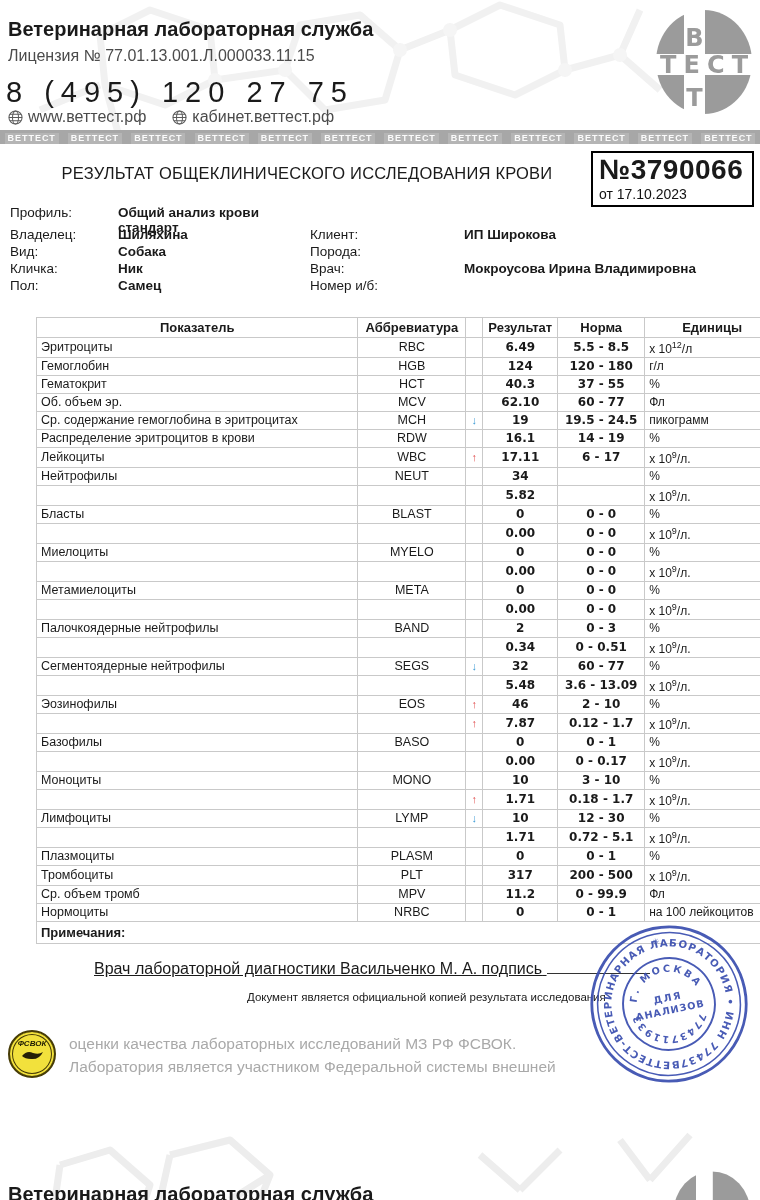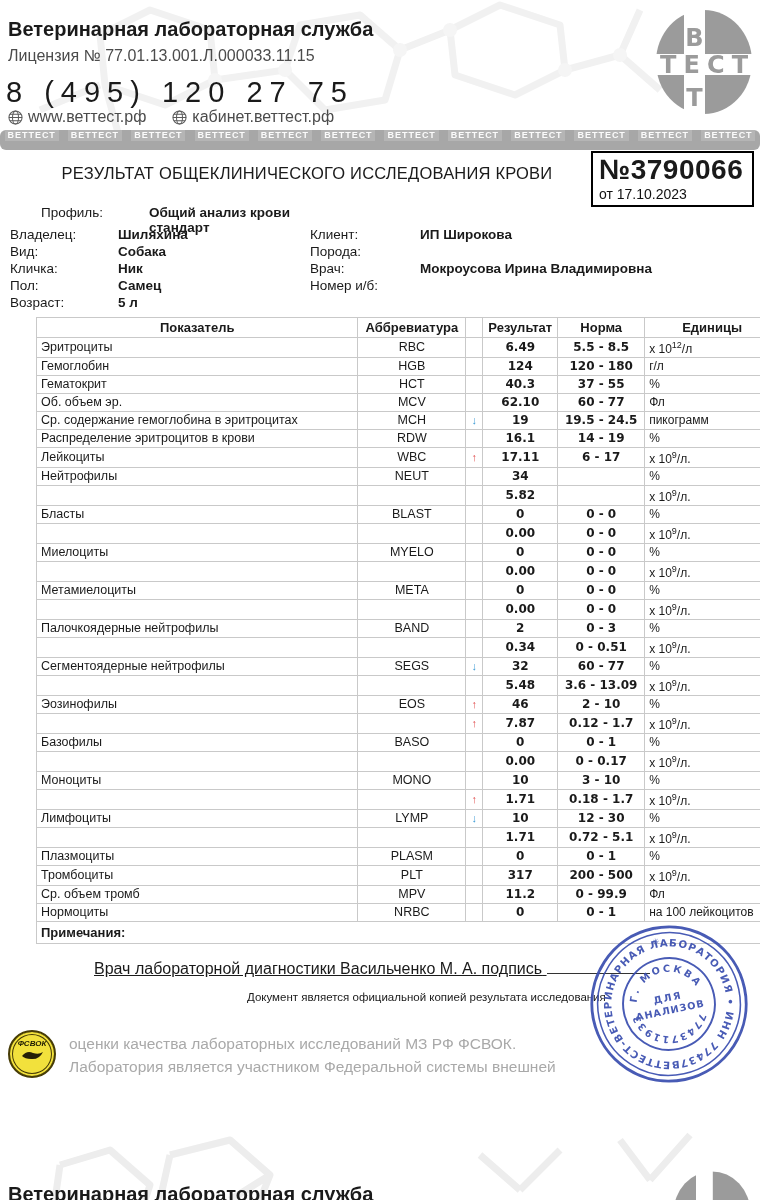--- a/index.html
+++ b/index.html
@@ -10,39 +10,39 @@
   .wm { position:absolute; z-index:0; pointer-events:none; }
   .org-name { position:absolute; left:8px; top:18px; font-size:20px; font-weight:600; z-index:2; }
   .license  { position:absolute; left:8px; top:47px; font-size:16px; color:#4b4b4b; z-index:2; }
   .phone    { position:absolute; left:6px; top:76px; font-size:29px; letter-spacing:7px;
               font-weight:500; white-space:nowrap; z-index:2; }
   .sites    { position:absolute; left:8px; top:108px; display:flex; gap:26px; font-size:16px;
               color:#4b4b4b; align-items:center; z-index:2; }
   .site     { display:flex; align-items:center; gap:5px; }
   .logo     { position:absolute; right:6px; top:6px; z-index:2; }
 
-  .ribbon { position:absolute; left:0; top:130px; width:760px; height:20px; background:#a7a7a7;
-            display:flex; justify-content:space-around; align-items:flex-start; z-index:2;border-radius:6px; }
+  .ribbon { position:absolute; left:0; top:130px; width:760px; height:14px; background:#a7a7a7;
+            display:flex; justify-content:space-around; align-items:flex-end; z-index:2; }
   .ribbon span { font-size:9px; font-weight:bold; color:#fbfbfb; letter-spacing:1px;
                  background:#b5b5b5; padding:0 3px; line-height:11px; }
 
   
   .report-title { position:absolute; left:8px; top:164px; width:598px; text-align:center;
                   font-size:16.5px; letter-spacing:.2px; z-index:2; }
   .number-box { position:absolute; right:6px; top:151px; width:147px; border:2px solid #000;
                 padding:1px 6px 3px; background:#fff; z-index:3; }
   .number      { font-size:28px; font-weight:bold; letter-spacing:.5px; }
   .number-date { font-size:14px; color:#111; }
 
   
   .info { position:absolute; left:10px; top:205px; font-size:13.5px; z-index:2; }
   .info-row { display:flex; height:17px; align-items:baseline; }
-  .info-row.first { margin-bottom:5px;margin-left:31px; }
+  .info-row.first { margin-bottom:5px; }
   .il { width:108px; } .iv { width:192px; font-weight:bold; }
-  .rl { width:110px; } .rv { font-weight:bold; }
+  .rl { width:110px; } .rv { font-weight:bold;margin-left:44px; }
 
   
   .results { position:absolute; left:8px; top:317px; width:744px; border-collapse:collapse;
              font-size:12.5px; z-index:2; background:#fff; }
   .results th, .results td { border:1px solid #c9c9c9; padding:0 4px; height:17px; line-height:15px; }
   .results { border:1px solid #a6a6a6;margin-left:28px; }
   .results th { font-size:13px; height:19px; }
   .c-name  { text-align:left; }
   .c-abbr  { text-align:center; }
   .c-arrow { text-align:center; padding:0 !important; font-weight:bold; font-size:11px; }
@@ -177,26 +177,20 @@
         <span class="iv">Ник</span>
         <span class="rl">Врач:</span>
         <span class="rv">Мокроусова Ирина Владимировна</span>
       </div>
       <div class="info-row">
         <span class="il">Пол:</span>
         <span class="iv">Самец</span>
         <span class="rl">Номер и/б:</span>
         <span class="rv"></span>
       </div>
-      <div class="info-row">
-        <span class="il">Возраст:</span>
-        <span class="iv">5 л</span>
-        <span class="rl"></span>
-        <span class="rv"></span>
-      </div>
     </div>
 
   <table class="results">
     <colgroup>
       <col style="width:322px">
         <col style="width:108px">
         <col style="width:17px">
       <col style="width:75px">
         <col style="width:87px">
         <col style="width:135px">

